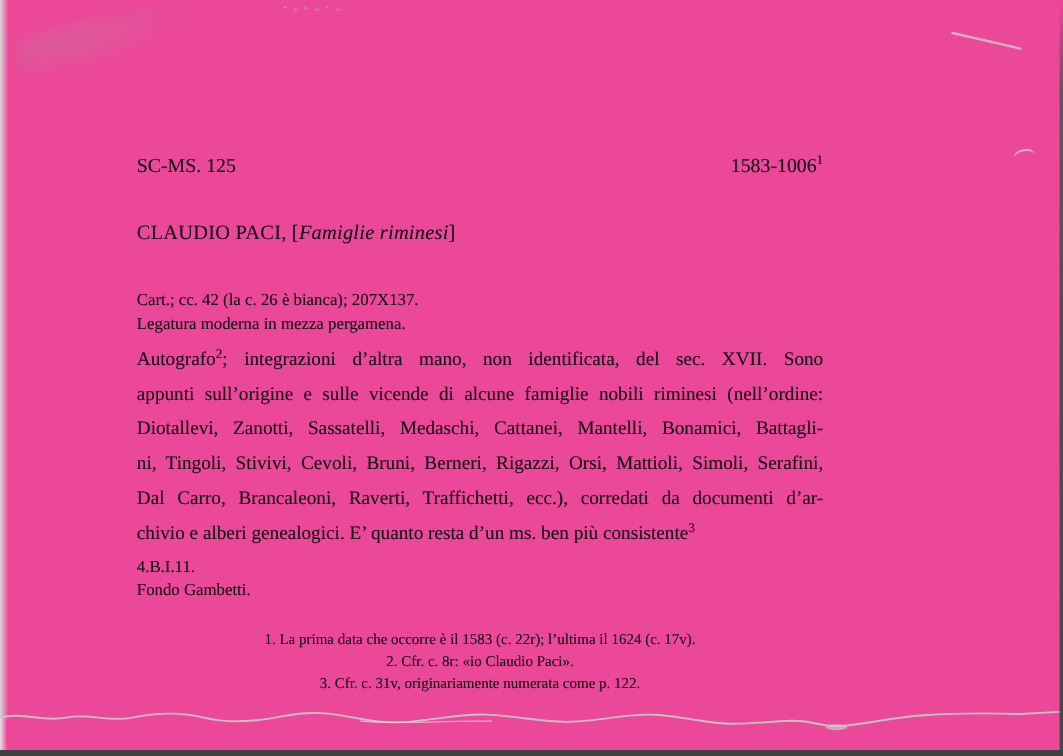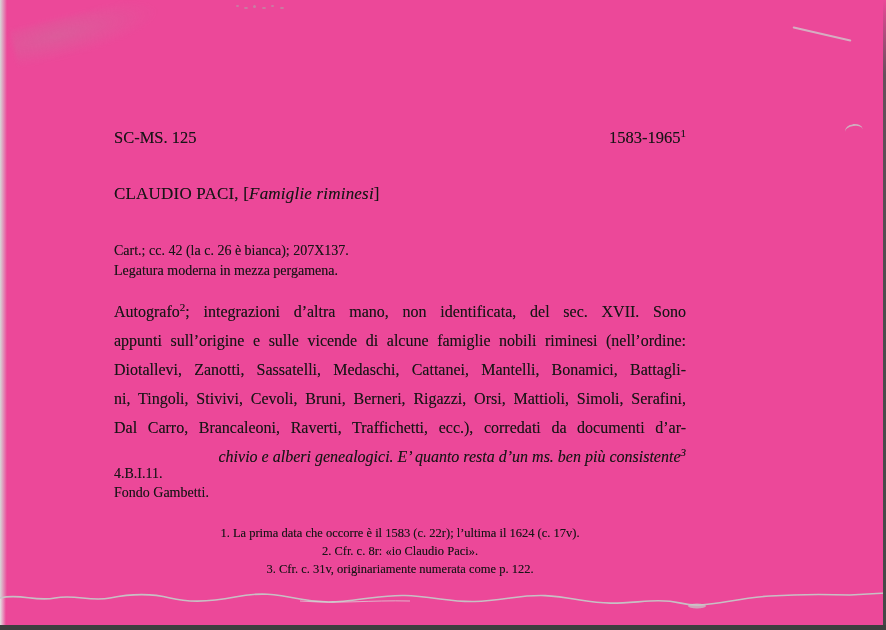--- a/index.html
+++ b/index.html
@@ -91,26 +91,26 @@
     font-size: 17px;
     letter-spacing: 0.2px;
   }
   .title-row em { font-style: italic; }
   .phys-block {
     top: 241px;
     font-size: 14px;
     line-height: 20px;
   }
   .desc-block {
-    top: 297px;
+    top: 285px;
     font-size: 16px;
     line-height: 29px;
   }
   .jline { text-align: justify; text-align-last: justify; white-space: normal; }
-  .lline { text-align: right; font-style: italic; }
+  .lline { text-align: left; }
   .shelf-block {
     top: 464px;
     font-size: 14px;
     line-height: 19px;
   }
   .foot-block {
     top: 524px;
     font-size: 12.5px;
     line-height: 18px;
     text-align: center;
@@ -129,21 +129,21 @@
   <div class="smudge-dot" style="left:262px; top:7px; width:4px; height:2px;"></div>
   <div class="smudge-dot" style="left:271px; top:5px; width:3px; height:2px;"></div>
   <div class="smudge-dot" style="left:280px; top:7px; width:4px; height:2px;"></div>
   <div class="scratch-tr"></div>
   <div class="arc-mark"></div>
 
   <div>
 
     <div class="col header-row txt">
       <span>SC-MS. 125</span>
-      <span><span>1583-1965</span><span class="sup">1</span></span>
+      <span><span>1583-1006</span><span class="sup">1</span></span>
     </div>
 
     <div class="col title-row txt">
       <span>CLAUDIO PACI, [</span><em>Famiglie riminesi</em><span>]</span>
     </div>
 
     <div class="col phys-block txt">
       <div>Cart.; cc. 42 (la c. 26 è bianca); 207X137.</div>
       <div>Legatura moderna in mezza pergamena.</div>
     </div>

